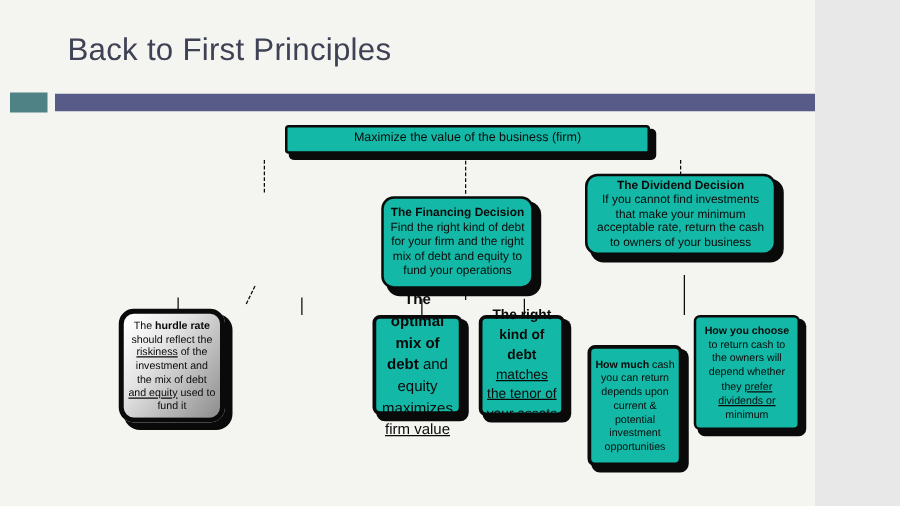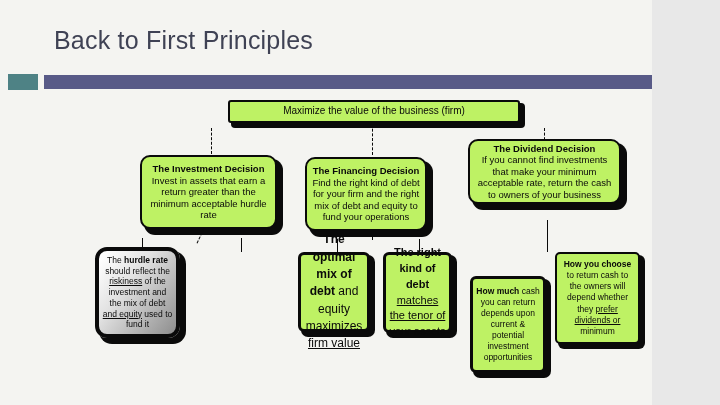--- a/index.html
+++ b/index.html
@@ -16,21 +16,21 @@
     font-family:"Liberation Sans",sans-serif;overflow:hidden;
   }
   .slide-title{
     position:absolute;left:54px;top:26px;font-size:25px;font-weight:400;
     color:var(--c-title);letter-spacing:.2px;
   }
   .accent-teal{position:absolute;left:8px;top:74px;width:30px;height:16px;background:var(--c-teal);}
   .accent-bar{position:absolute;left:44px;top:75px;width:668px;height:14px;background:var(--c-purple);}
 
   .node{
-    position:absolute;background:#bef264;border:2px solid var(--ink);color:var(--ink);
+    position:absolute;background:#14b8a6;border:2px solid var(--ink);color:var(--ink);
     display:flex;align-items:center;justify-content:center;text-align:center;
     line-height:1.22;
   }
   .node p{width:100%;padding:1px 3px;}
   .b{font-weight:bold;}
   .u{text-decoration:underline;text-underline-offset:1px;}
 
   .nd-root{left:228px;top:100px;width:292px;height:23px;border-radius:3px;
     box-shadow:4px 4px 0 1px var(--ink);font-size:10px;}
   .nd-dec{border-width:2.5px;border-radius:10px;box-shadow:5px 5px 0 1px var(--ink);font-size:9.5px;}
@@ -81,23 +81,20 @@
   <div class="accent-bar"></div>
 
   <div class="node nd-root">
     <p>Maximize the value of the business (firm)</p>
   </div>
 
   <div class="line dash ln-root-inv"></div>
   <div class="line dash ln-root-fin"></div>
   <div class="line dash ln-root-div"></div>
 
-  <div class="node nd-dec nd-inv">
-    <p><span class="ttl">The Investment Decision</span><br><span>Invest in assets that earn a return greater than the minimum acceptable hurdle rate</span></p>
-  </div>
   <div class="node nd-dec nd-fin">
     <p><span class="ttl">The Financing Decision</span><br><span>Find the right kind of debt for your firm and the right mix of debt and equity to fund your operations</span></p>
   </div>
   <div class="node nd-dec nd-div">
     <p><span class="ttl">The Dividend Decision</span><br><span>If you cannot find investments that make your minimum acceptable rate, return the cash to owners of your business</span></p>
   </div>
 
   <div class="line dash ln-inv-diag"></div>
   <div class="line ln-hurdle"></div>
   <div class="line ln-return"></div>

